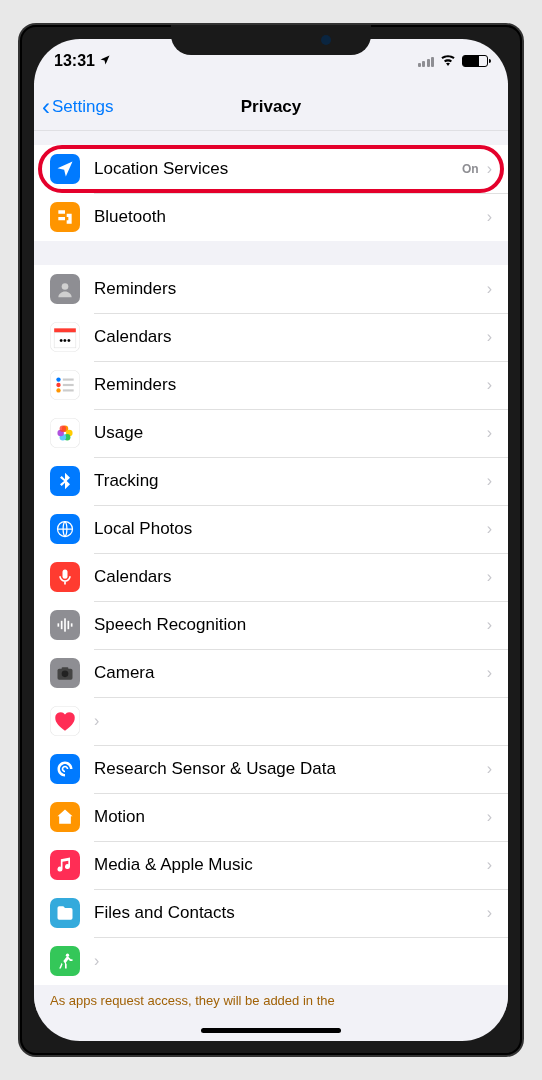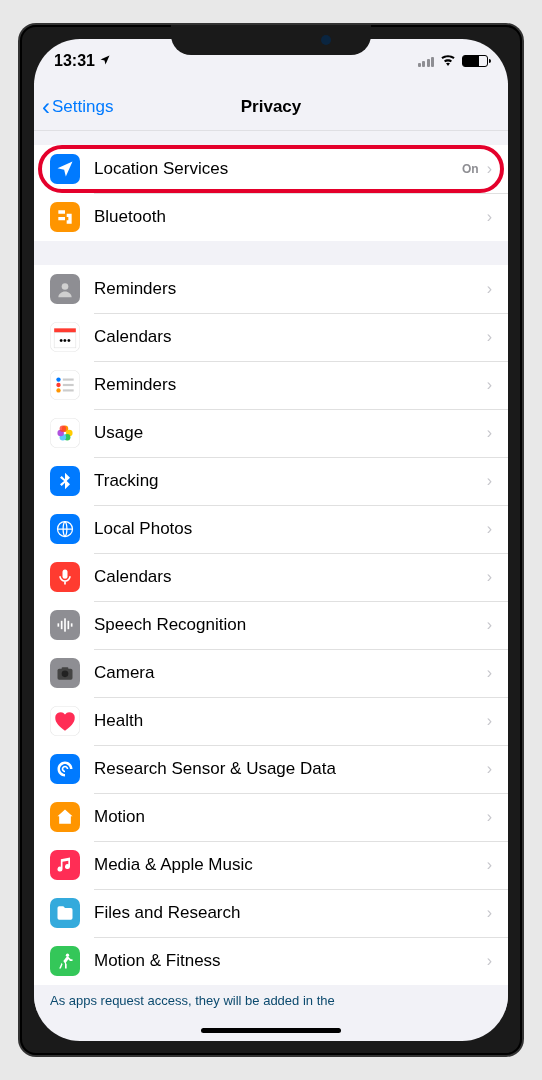--- a/index.html
+++ b/index.html
@@ -149,21 +149,21 @@
       border-radius: 28px;
       top: 0;
       left: 4px;
       right: 4px;
       bottom: 0;
       pointer-events: none;
     }
     .footer-text {
       padding: 8px 16px;
       font-size: 13px;
-      color: #0c4a6e;
+      color: #a16207;
     }
     .home-indicator {
       position: absolute;
       bottom: 8px;
       left: 50%;
       transform: translateX(-50%);
       width: 140px;
       height: 5px;
       background: #000;
       border-radius: 3px;
@@ -360,21 +360,20 @@
           </div>
           <div class="row-label">Camera</div>
           <span class="chevron">›</span>
         </div>
         <div class="row">
           <div class="row-icon bg-white">
             <svg viewBox="0 0 24 24">
                 <path fill="#ff2d55" d="M12 21c-5-4-9-7-9-12a5 5 0 019-3 5 5 0 019 3c0 5-4 8-9 12z"></path>
               </svg>
           </div>
-          <div class="row-label">Health</div>
           <span class="chevron">›</span>
         </div>
         <div class="row">
           <div class="row-icon bg-blue">
             <svg viewBox="0 0 24 24">
                 <path fill="#fff" d="M12 3c5 0 9 4 9 9h-3c0-3-3-6-6-6s-6 3-6 6 3 6 6 6v3c-5 0-9-4-9-9s4-9 9-9z M12 8c2 0 4 2 4 4h-2c0-1-1-2-2-2s-2 1-2 2 1 2 2 2v2c-2 0-4-2-4-4s2-4 4-4z"></path>
               </svg>
           </div>
           <div class="row-label">Research Sensor &amp; Usage Data</div>
           <span class="chevron">›</span>
@@ -396,31 +395,30 @@
           </div>
           <div class="row-label">Media &amp; Apple Music</div>
           <span class="chevron">›</span>
         </div>
         <div class="row">
           <div class="row-icon bg-blue3">
             <svg viewBox="0 0 24 24">
                 <path fill="#fff" d="M3 6a2 2 0 012-2h5l2 2h7a2 2 0 012 2v10a2 2 0 01-2 2H5a2 2 0 01-2-2V6z"></path>
               </svg>
           </div>
-          <div class="row-label">Files and Research</div>
+          <div class="row-label">Files and Contacts</div>
           <span class="chevron">›</span>
         </div>
         <div class="row">
           <div class="row-icon bg-green">
             <svg viewBox="0 0 24 24">
                 <circle cx="15" cy="5" r="2" fill="#fff"></circle>
                 <path fill="#fff" d="M13 8l-3 4 2 3v6h2v-5l-1-2 3-4 2 2h3v-2h-2l-4-4-2 2z M8 14l-3 7h2l2-5z"></path>
               </svg>
           </div>
-          <div class="row-label">Motion &amp; Fitness</div>
           <span class="chevron">›</span>
         </div>
       </div>
 
       <div class="footer-text">As apps request access, they will be added in the</div>
 
     </div>
 
     <div class="home-indicator"></div>
   </div>

